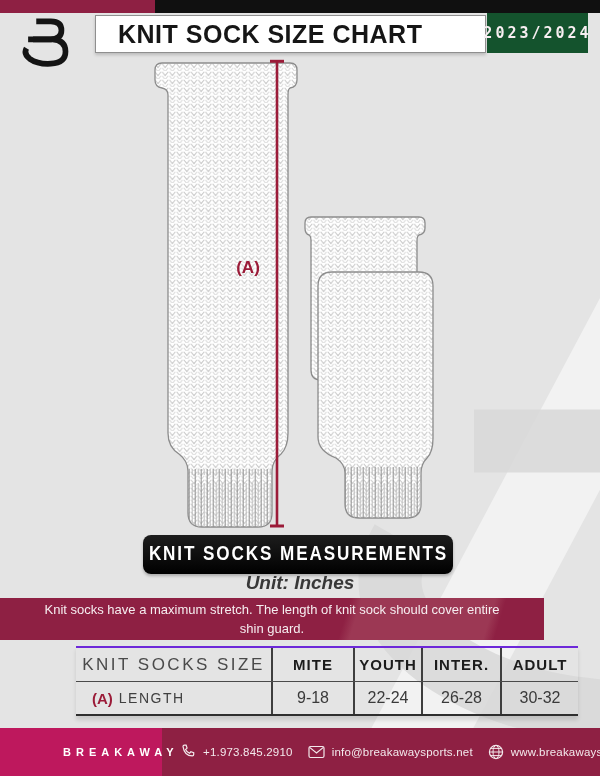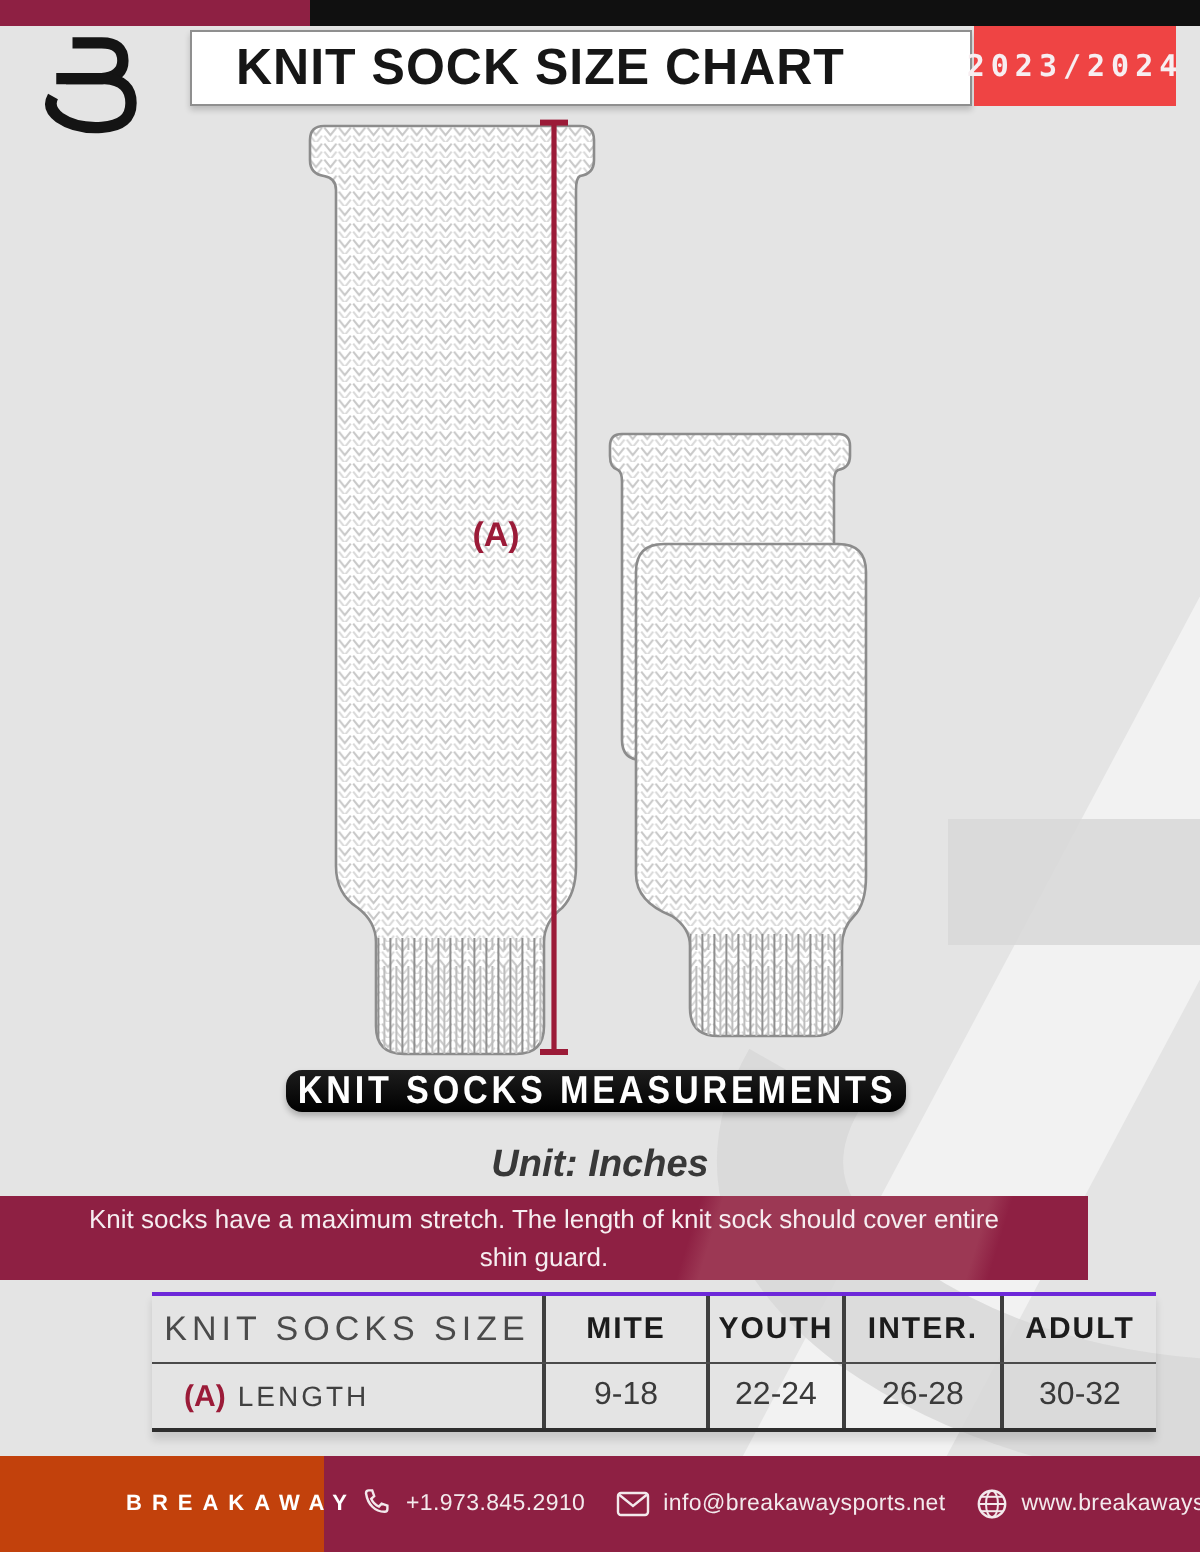--- a/index.html
+++ b/index.html
@@ -17,30 +17,30 @@
   
   .strip-maroon{position:absolute;left:0;top:0;width:155px;height:13px;background:#8e2043;}
   .strip-black{position:absolute;left:155px;top:0;width:445px;height:13px;background:#101010;}
 
   
   .brand-logo{position:absolute;left:20px;top:15px;width:52px;height:60px;}
   .title-bar{position:absolute;left:95px;top:15px;width:389px;height:36px;background:#ffffff;
     border:1.5px solid #8f8f8f;display:flex;align-items:center;box-shadow:0 2px 3px rgba(0,0,0,.18);}
   .title-bar .t{font-size:25px;font-weight:800;color:#161616;letter-spacing:.5px;padding-left:22px;
     transform:scaleY(1.02);white-space:nowrap;}
-  .season-box{position:absolute;left:487px;top:13px;width:101px;height:40px;background:#ef4444;
+  .season-box{position:absolute;left:487px;top:13px;width:101px;height:40px;background:#14532d;
     display:flex;align-items:center;justify-content:center;}
   .season-box .s{font-family:"DejaVu Sans Mono",monospace;font-weight:bold;font-size:15px;
     letter-spacing:3px;color:#f7eef1;}
 
   
   .socks-svg{position:absolute;left:140px;top:55px;}
 
   
-  .pill{position:absolute;left:143px;top:535px;width:310px;height:21px;border-radius:8px;
+  .pill{position:absolute;left:143px;top:535px;width:310px;height:39px;border-radius:8px;
     background:linear-gradient(180deg,#1d1d1d,#000);display:flex;align-items:center;justify-content:center;
     box-shadow:0 2px 3px rgba(0,0,0,.25);}
   .pill .p{color:#fff;font-size:18px;font-weight:800;letter-spacing:2px;transform:scaleX(.95) scaleY(1.08);
     white-space:nowrap;}
   .unit-note{position:absolute;left:0;top:572px;width:600px;text-align:center;
     font-style:italic;font-weight:600;font-size:19px;color:#383838;}
 
   .notice{position:absolute;left:0;top:598px;width:544px;height:42px;
     background:linear-gradient(107deg,#8e2043 0 63%,#9c3854 65% 89%,#8e2043 91%);
     display:flex;align-items:center;justify-content:center;}
@@ -56,21 +56,21 @@
   .cell.vline{border-left:2px solid #3e3e3e;}
   .col-title{font-size:17px;color:#4a4a4a;letter-spacing:2.5px;}
   .col-head{font-size:15px;font-weight:bold;color:#1c1c1c;letter-spacing:1px;}
   .dim-cell{justify-content:flex-start;padding-left:16px;gap:6px;}
   .dim-a{color:#9b1b38;font-weight:bold;font-size:15px;}
   .dim-label{color:#404040;font-size:14px;letter-spacing:1.5px;}
   .val{font-size:16px;color:#3a3a3a;}
 
   
   .footer{position:absolute;left:0;top:728px;width:600px;height:48px;background:#8e2043;}
-  .footer-black{position:absolute;left:0;top:0;width:162px;height:48px;background:#c2410c;
+  .footer-black{position:absolute;left:0;top:0;width:162px;height:48px;background:#be185d;
     display:flex;align-items:center;gap:44px;}
   .footer-logo{margin-left:13px;width:30px;height:34px;}
   .footer-brand{color:#fff;font-size:11px;font-weight:bold;letter-spacing:5px;margin-left:6px;}
   .contacts{position:absolute;left:180px;top:0;height:48px;display:flex;align-items:center;gap:15px;}
   .contact{display:flex;align-items:center;gap:7px;}
   .contact svg{display:block;}
   .contact .c{color:#f3e9ec;font-size:11.5px;letter-spacing:.2px;}
 </style>
 </head>
 <body>

